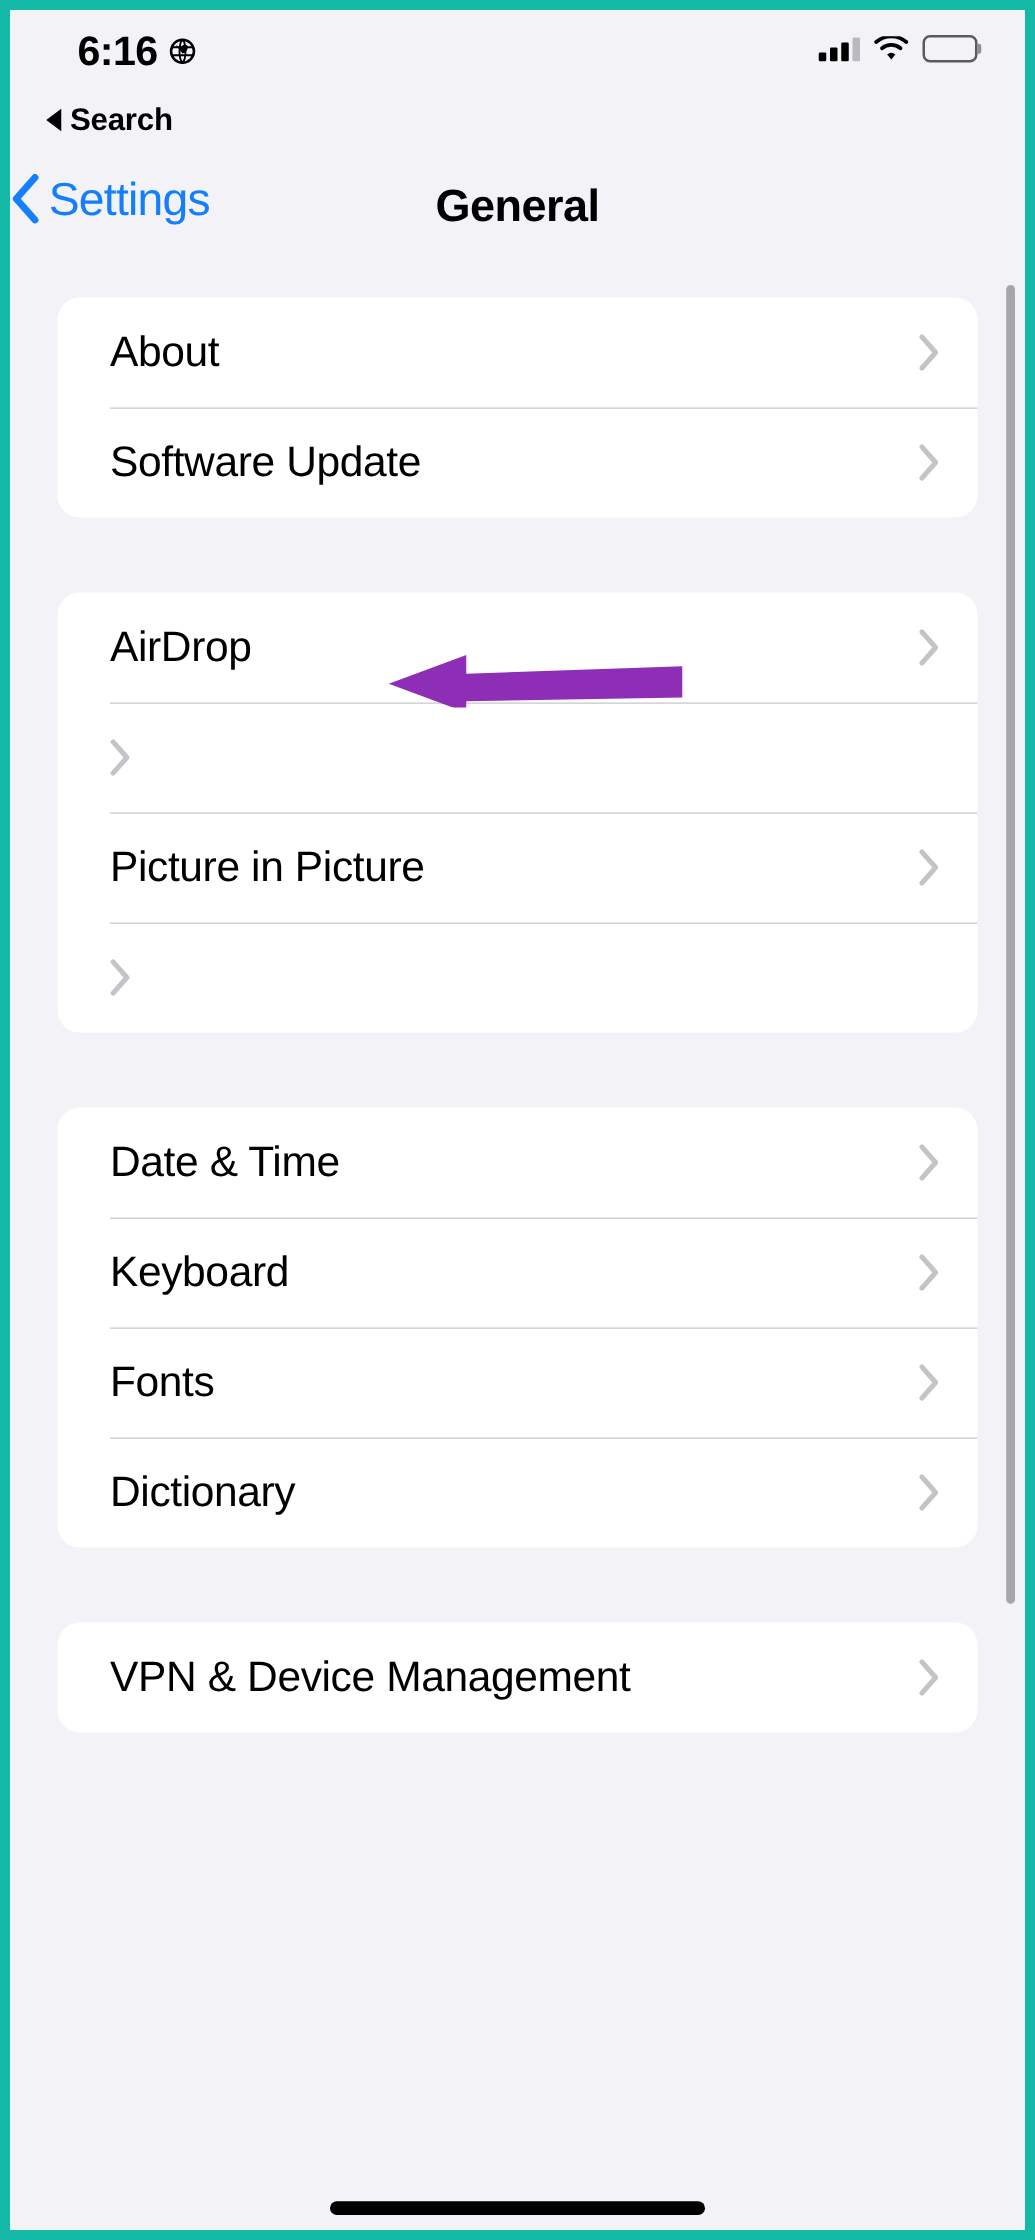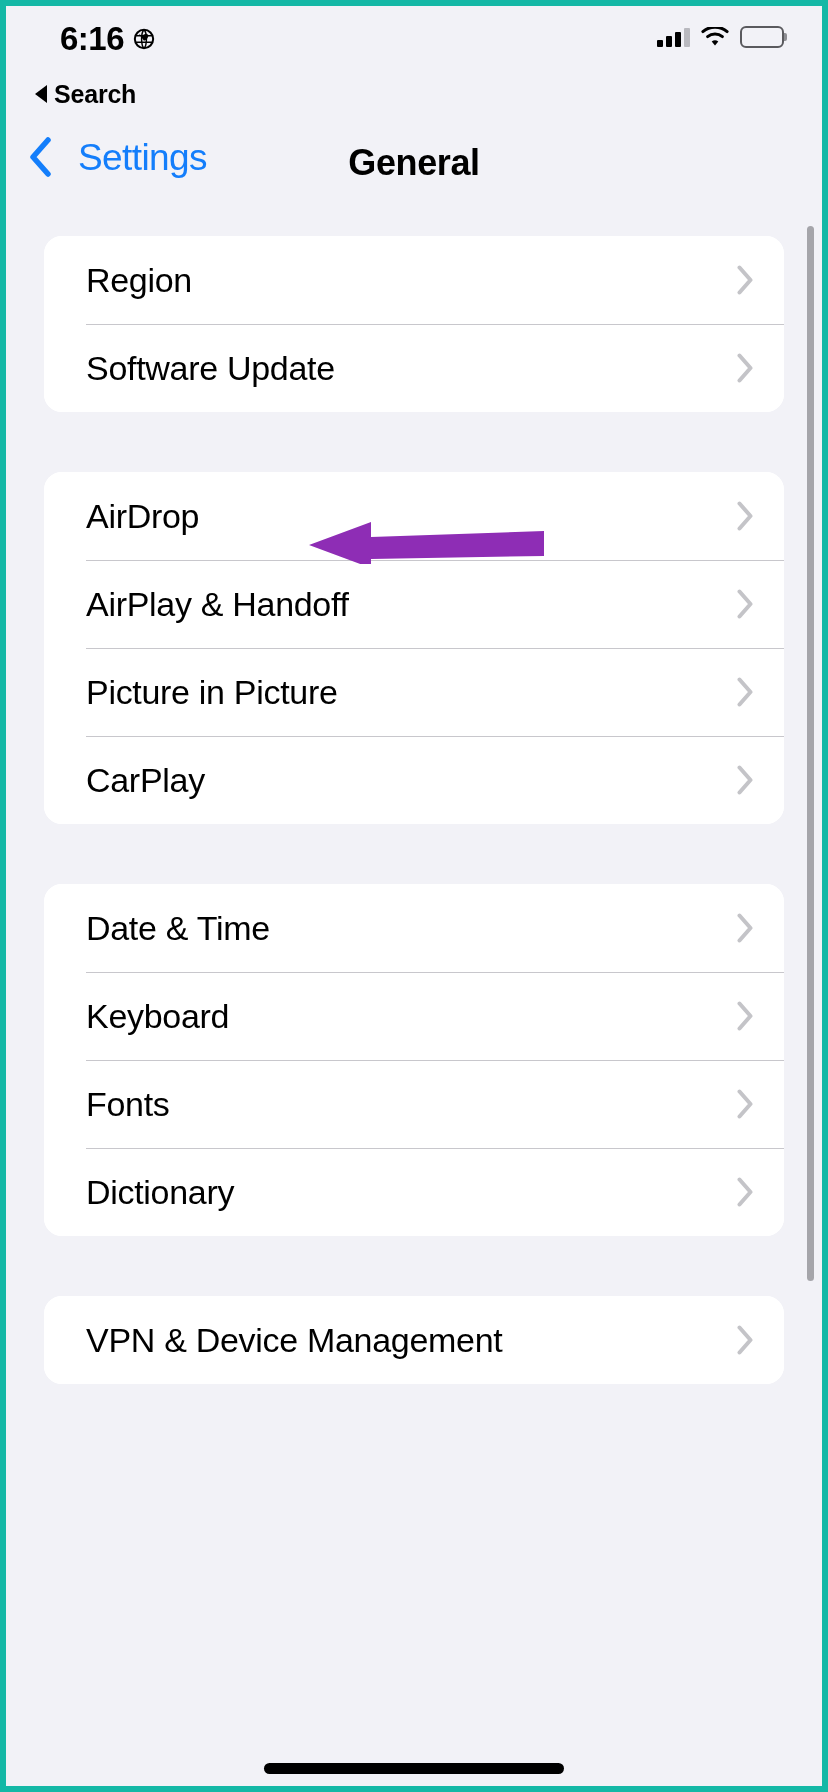--- a/index.html
+++ b/index.html
@@ -15,21 +15,21 @@
     background: #ffffff;
     -webkit-font-smoothing: antialiased;
   }
 
   
   #device {
     position: relative;
     width: 828px;
     height: 1792px;
     background: #f2f2f7;
-    border: 6px solid #14b8a6;
+    border: 8px solid #14b8a6;
     overflow: hidden;
   }
 
   
   #status-bar {
     position: relative;
     height: 68px;
     background: #f2f2f7;
   }
   #status-time-wrap {
@@ -115,22 +115,21 @@
   #nav-bar {
     position: relative;
     height: 86px;
     background: #f2f2f7;
     display: flex;
     align-items: center;
   }
   #back-button {
     display: flex;
     align-items: center;
-    gap: 26px;
-    padding-left: 22px;
+    gap: 7px;
     cursor: pointer;
   }
   #back-chevron { display:block; width:24px; height:40px; }
   #back-label {
     font-size: 37px;
     color: #147efb;
     letter-spacing: -0.6px;
     line-height: 1;
   }
   #nav-title {
@@ -266,54 +265,52 @@
       </svg>
       <span id="back-label">Settings</span>
     </div>
     <div id="nav-title">General</div>
   </div>
 
   <div id="content">
 
     <div class="group">
       <div class="row">
-        <span class="row-label">Region</span>
+        <span class="row-label">About</span>
         <svg class="chevron" viewBox="0 0 17 30">
           <path d="M2.5 2.5 L13.5 15 L2.5 27.5" fill="none" stroke="#c4c4c8" stroke-width="4" stroke-linecap="round" stroke-linejoin="round"></path>
         </svg>
       </div>
       <div class="row">
         <span class="row-label">Software Update</span>
         <svg class="chevron" viewBox="0 0 17 30">
           <path d="M2.5 2.5 L13.5 15 L2.5 27.5" fill="none" stroke="#c4c4c8" stroke-width="4" stroke-linecap="round" stroke-linejoin="round"></path>
         </svg>
       </div>
     </div>
 
     <div class="group">
       <div class="row">
         <span class="row-label">AirDrop</span>
         <svg class="chevron" viewBox="0 0 17 30">
           <path d="M2.5 2.5 L13.5 15 L2.5 27.5" fill="none" stroke="#c4c4c8" stroke-width="4" stroke-linecap="round" stroke-linejoin="round"></path>
         </svg>
       </div>
       <div class="row">
-        <span class="row-label">AirPlay &amp; Handoff</span>
         <svg class="chevron" viewBox="0 0 17 30">
           <path d="M2.5 2.5 L13.5 15 L2.5 27.5" fill="none" stroke="#c4c4c8" stroke-width="4" stroke-linecap="round" stroke-linejoin="round"></path>
         </svg>
       </div>
       <div class="row">
         <span class="row-label">Picture in Picture</span>
         <svg class="chevron" viewBox="0 0 17 30">
           <path d="M2.5 2.5 L13.5 15 L2.5 27.5" fill="none" stroke="#c4c4c8" stroke-width="4" stroke-linecap="round" stroke-linejoin="round"></path>
         </svg>
       </div>
       <div class="row">
-        <span class="row-label">CarPlay</span>
         <svg class="chevron" viewBox="0 0 17 30">
           <path d="M2.5 2.5 L13.5 15 L2.5 27.5" fill="none" stroke="#c4c4c8" stroke-width="4" stroke-linecap="round" stroke-linejoin="round"></path>
         </svg>
       </div>
     </div>
 
 
     <div class="group">
       <div class="row">
         <span class="row-label">Date &amp; Time</span>

